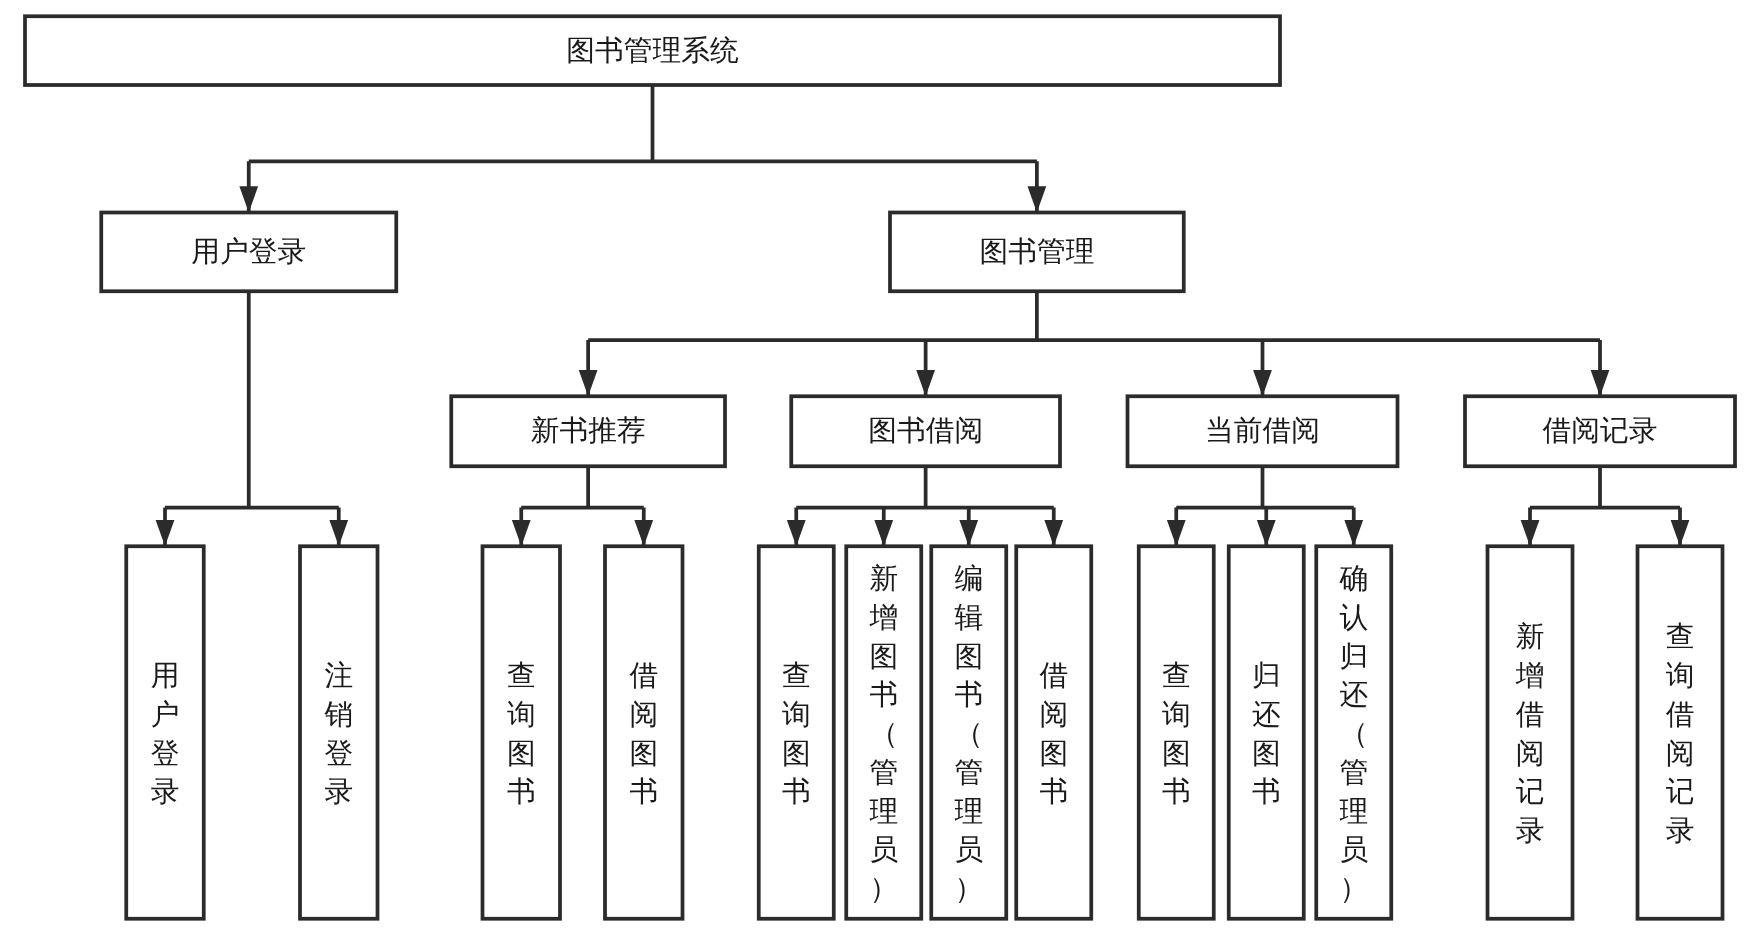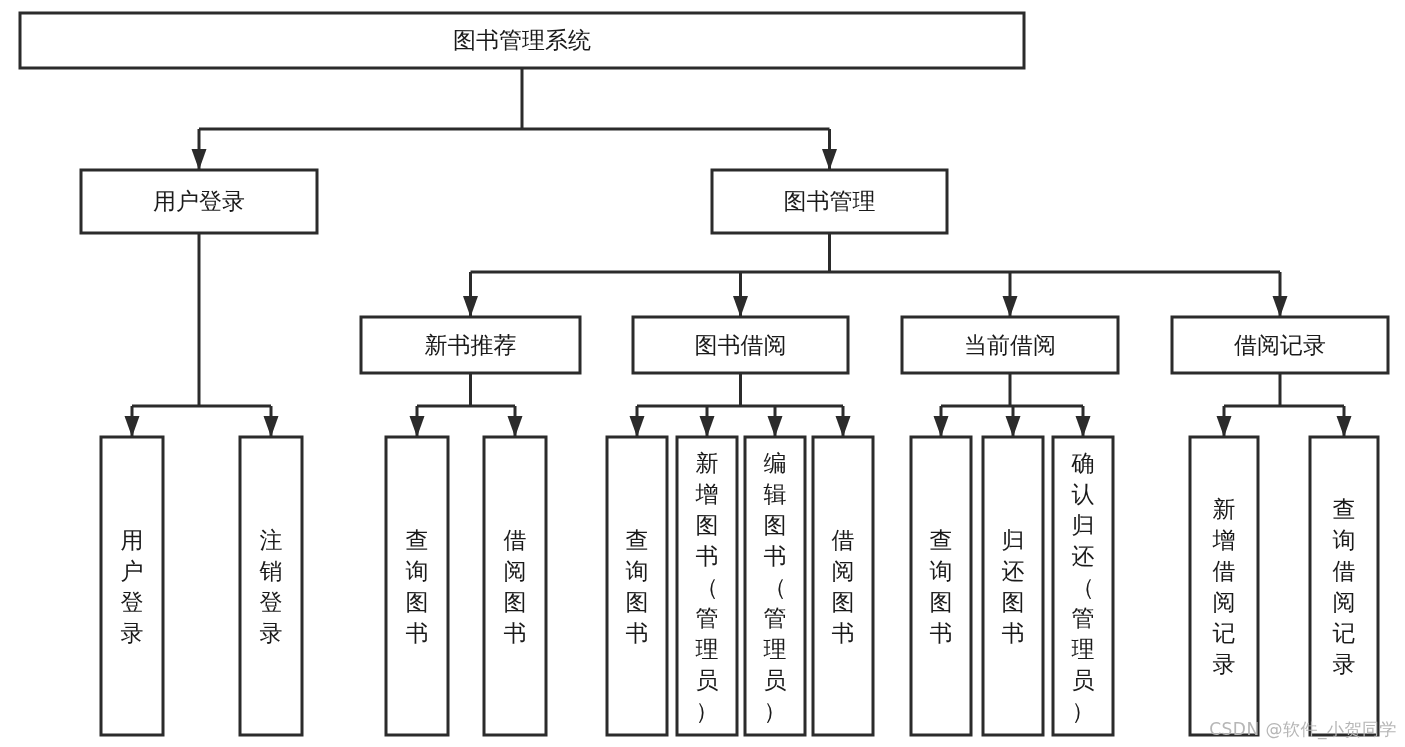--- a/index.html
+++ b/index.html
@@ -207,15 +207,14 @@
           <rect x="1190" y="437" width="68" height="298" class="node-box"></rect>
           <text x="1224" y="517" class="node-label-v"><tspan x="1224" dy="0">新</tspan><tspan x="1224" dy="31">增</tspan><tspan x="1224" dy="31">借</tspan><tspan x="1224" dy="31">阅</tspan><tspan x="1224" dy="31">记</tspan><tspan x="1224" dy="31">录</tspan></text>
         </g>
         <g>
           <rect x="1310" y="437" width="68" height="298" class="node-box"></rect>
           <text x="1344" y="517" class="node-label-v"><tspan x="1344" dy="0">查</tspan><tspan x="1344" dy="31">询</tspan><tspan x="1344" dy="31">借</tspan><tspan x="1344" dy="31">阅</tspan><tspan x="1344" dy="31">记</tspan><tspan x="1344" dy="31">录</tspan></text>
         </g>
       </g>
   </svg>
 
-  <div class="watermark">CSDN @软件_小贺同学</div>
 
 </div>
 
 </body></html>

